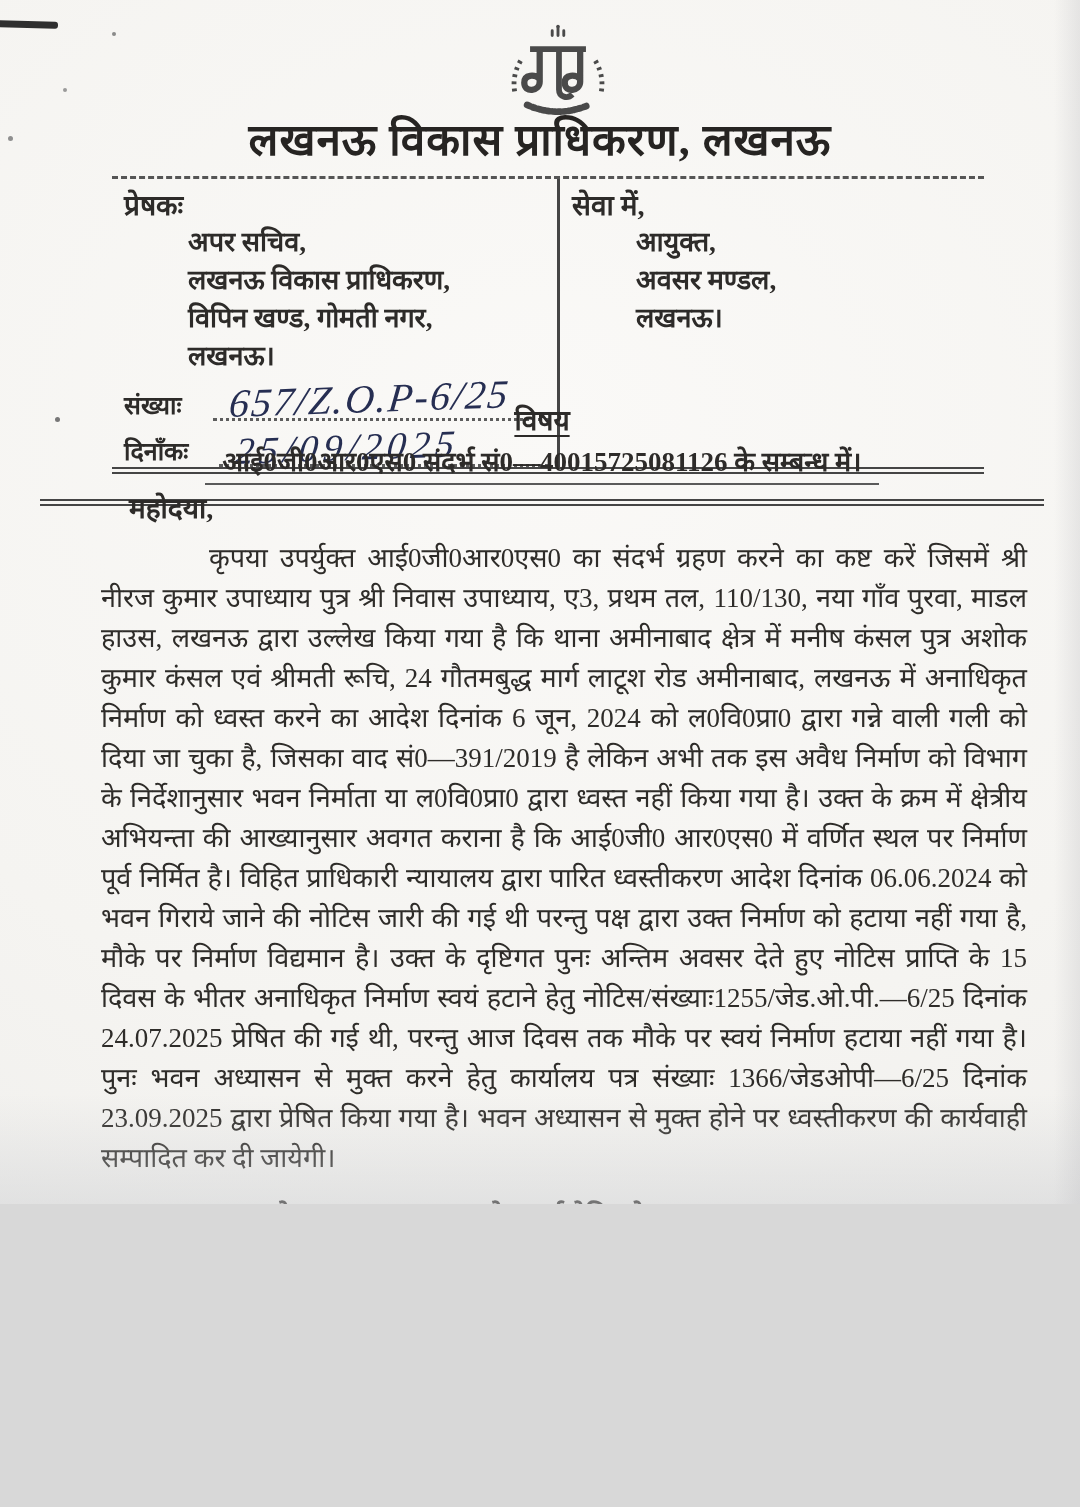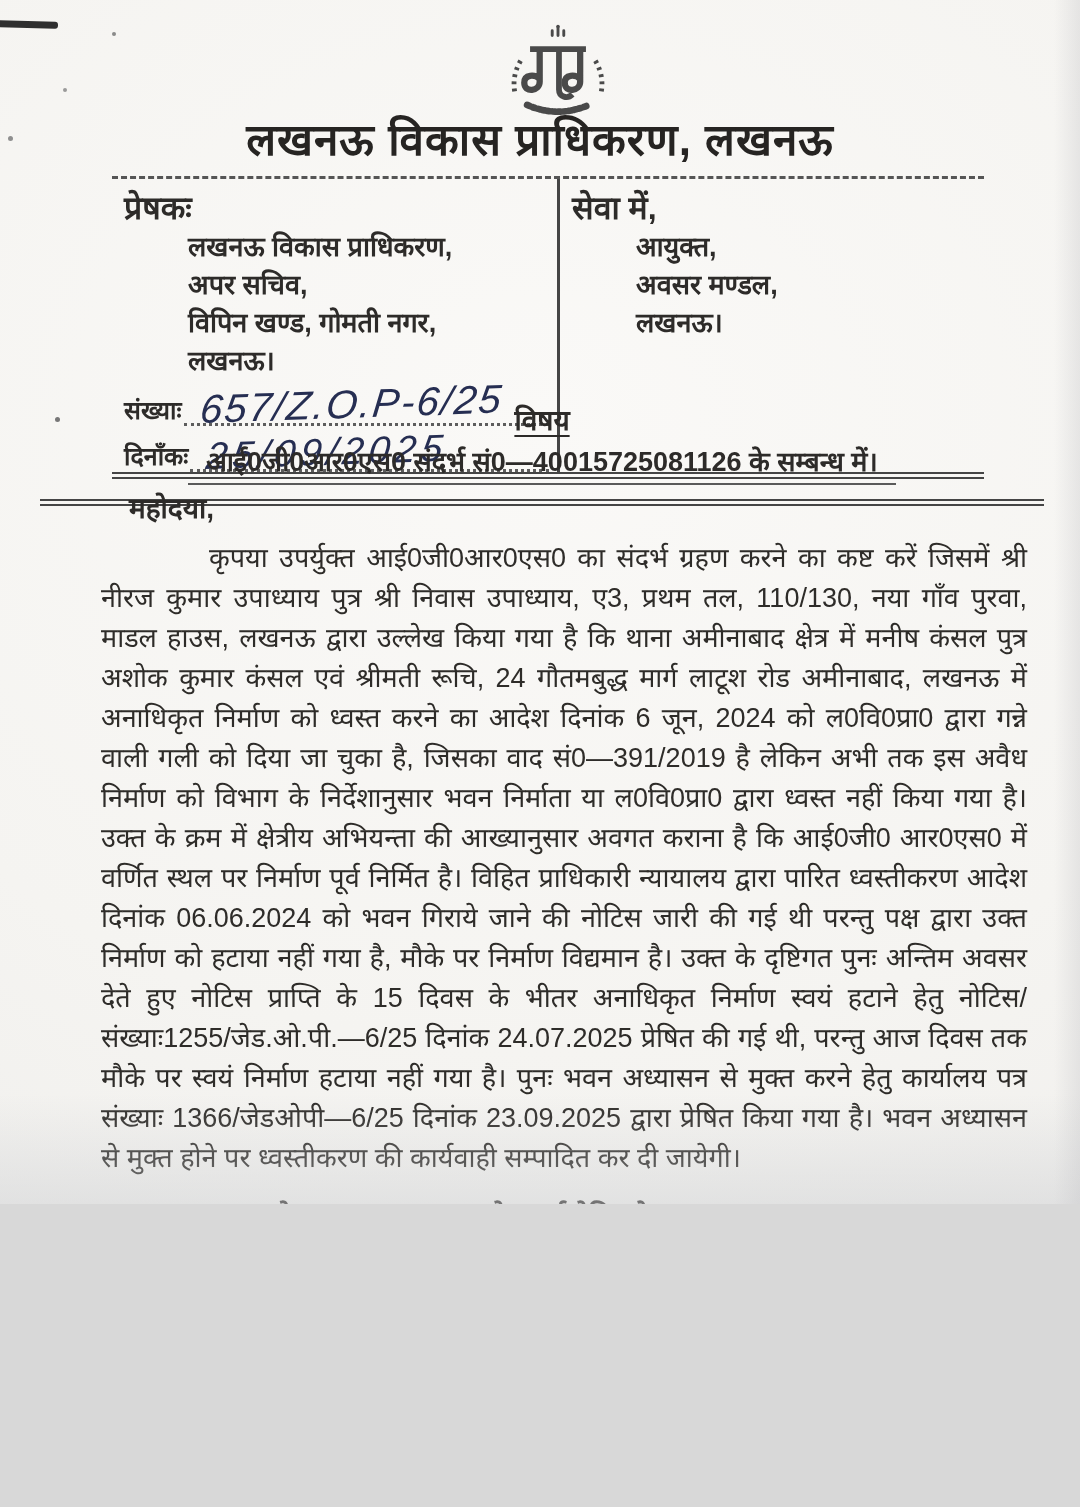--- a/index.html
+++ b/index.html
@@ -3,21 +3,21 @@
 <meta charset="utf-8">
 <style>
   html,body{margin:0;padding:0;background:#d8d8d8;}
   .page{
     position:relative;
     width:1080px;height:1204px;
     margin:0 auto;
     overflow:hidden;
     background:
       radial-gradient(130% 95% at 50% 35%, #faf9f7 0%, #f5f4f1 55%, #eeedeb 100%);
-    font-family:Liberation Sans, sans-serif;
+    font-family:Liberation Serif, serif;
     color:#2d2b29;
     -webkit-font-smoothing:antialiased;
   }
   .edge-shade-bottom{
     position:absolute;left:0;bottom:0;width:100%;height:110px;
     background:linear-gradient(180deg, rgba(221,221,223,0) 0%, rgba(205,207,210,.45) 100%);
     pointer-events:none;
   }
   .edge-shade-right{
     position:absolute;top:0;right:0;width:26px;height:100%;
@@ -44,23 +44,23 @@
   .meta-table{
     position:absolute;left:112px;top:176px;width:872px;
     display:flex;
     border-top:3px dashed #555;
     border-bottom:7px double #454545;
     box-sizing:border-box;
   }
   .cell{box-sizing:border-box;padding:6px 8px 0 12px;min-height:206px;font-weight:600;}
   .cell-left{width:448px;border-right:3px solid #454545;}
   .cell-right{flex:1;}
-  .cell-label{font-size:32px;font-weight:bold;}
+  .cell-label{font-size:28px;font-weight:bold;}
   .addr{margin-left:64px;font-size:27px;line-height:38px;}
-  .num-row{display:flex;align-items:flex-end;margin-top:4px;height:42px;}
+  .num-row{display:flex;align-items:flex-end;margin-top:4px;height:42px;gap:29px;}
   .num-row .row-label{font-size:25px;font-weight:bold;white-space:nowrap;}
   .fill-line{flex:1;border-bottom:3px dotted #5d5d5d;height:100%;position:relative;margin-left:2px;}
   .hand{
     position:absolute;left:14px;bottom:-9px;
     font-size:40px;font-style:italic;font-weight:normal;
     color:#262e52;letter-spacing:2px;white-space:nowrap;
     transform:skewX(-8deg) rotate(-2deg);transform-origin:left bottom;
   }
   .hand-date{letter-spacing:5px;font-size:38px;}
 
@@ -127,22 +127,22 @@
 
       <path d="M33 84 q32 14 64 0" stroke-width="7" stroke-dasharray="2.5 3" stroke-linecap="round"></path>
     </svg>
   </div>
 
   <div class="title">लखनऊ विकास प्राधिकरण, लखनऊ</div>
 
   <div class="meta-table">
     <div class="cell cell-left">
       <div class="cell-label">प्रेषकः</div>
+      <div class="addr">अपर सचिव,</div>
       <div class="addr">लखनऊ विकास प्राधिकरण,</div>
-      <div class="addr">अपर सचिव,</div>
       <div class="addr">विपिन खण्ड, गोमती नगर,</div>
       <div class="addr">लखनऊ।</div>
       <div class="num-row">
         <span class="row-label">संख्याः</span>
         <span class="fill-line">
           <span class="hand">657/Z.O.P-6/25</span>
         </span>
       </div>
       <div class="num-row">
         <span class="row-label">दिनाँकः</span>

